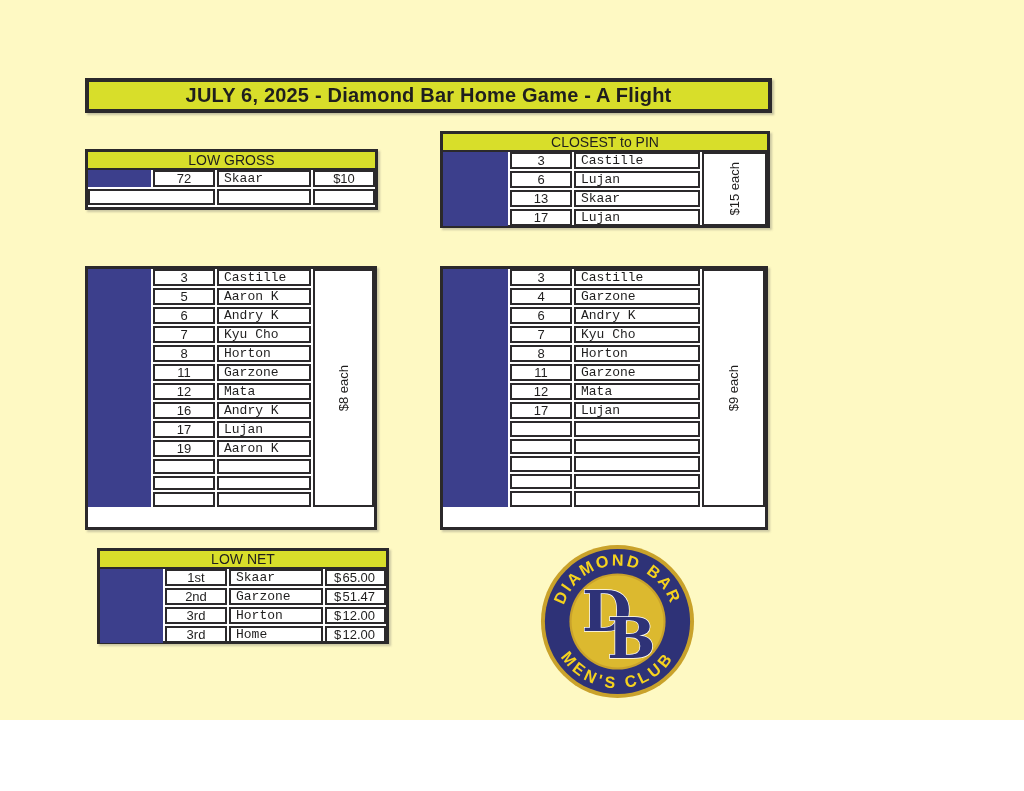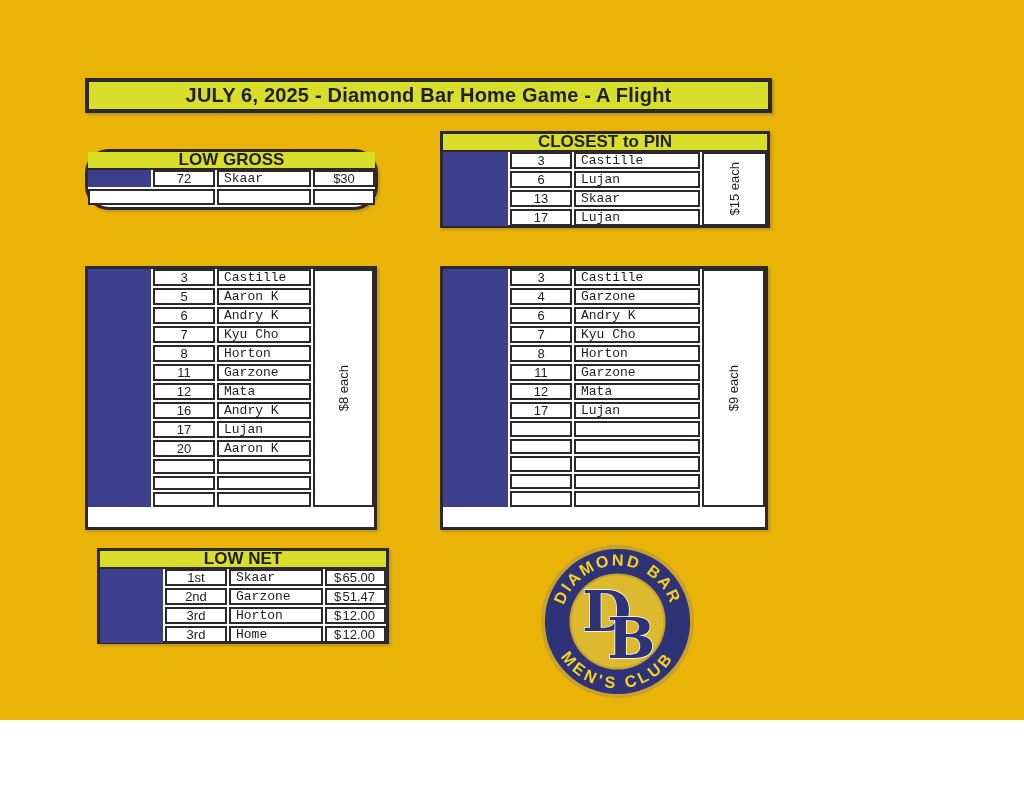--- a/index.html
+++ b/index.html
@@ -4,49 +4,49 @@
 <style>
   :root{
     --yellow:#d8de2a;
     --blue:#3c3f8c;
     --line:#2b292b;
     --ink:#1f1e1e;
   }
   *{margin:0;padding:0;box-sizing:border-box;}
   html,body{width:1024px;height:791px;background:#ffffff;overflow:hidden;
     font-family:"Liberation Sans","DejaVu Sans",sans-serif;color:var(--ink);}
-  .page{position:relative;width:1024px;height:720px;background:#eab308;}
+  .page{position:relative;width:1024px;height:720px;background:#fef9c3;}
 
   
   .banner{position:absolute;left:85px;top:78px;width:687px;height:35px;
     background:var(--yellow);border:4px solid var(--line);
     display:flex;align-items:center;justify-content:center;
     font-size:20px;font-weight:bold;letter-spacing:.2px;
     box-shadow:2px 2px 2px rgba(90,90,90,.35);}
 
   
   .tbl{position:absolute;background:#fff;border:3px solid var(--line);
     box-shadow:2px 2px 2px rgba(90,90,90,.3);}
   .hd{height:18px;background:var(--yellow);border-bottom:2px solid var(--line);
     display:flex;align-items:center;justify-content:center;
-    font-size:17px;font-weight:bold;}
+    font-size:14px;font-weight:normal;}
   .bd{display:grid;gap:2px;height:calc(100% - 20px);background:#fff;}
   .c{border:2px solid var(--line);background:#fff;display:flex;align-items:center;
     font-size:13px;line-height:1;}
   .c.num{justify-content:center;}
   .c.name{padding-left:5px;justify-content:flex-start;font-family:Liberation Mono, monospace;}
   .c.money{justify-content:space-between;padding:0 9px 0 7px;}
   .c.center{justify-content:center;}
   .blue{background:var(--blue);grid-column:1;}
   .span-all{grid-row:1 / -1;}
   .pricecol{grid-column:4;grid-row:1 / -1;display:flex;align-items:center;justify-content:center;}
   .rot{writing-mode:vertical-rl;transform:rotate(180deg);font-size:13px;white-space:nowrap;}
 
   
-  #lowgross{left:85px;top:149px;width:293px;height:61px;border-radius:24px;}
+  #lowgross{left:85px;top:149px;width:293px;height:61px;}
   #lowgross .bd{grid-template-columns:63px 62px 94px 1fr;grid-template-rows:1fr 1fr;}
   #lowgross .merged{grid-column:1 / 3;}
 
   #pin{left:440px;top:131px;width:330px;height:97px;}
   #pin .bd{grid-template-columns:65px 62px 126px 1fr;grid-template-rows:repeat(4,1fr);}
 
   #gskins{left:85px;top:266px;width:292px;height:264px;}
   #gskins .bd{grid-template-columns:63px 62px 94px 1fr;grid-template-rows:repeat(13,1fr);}
 
   #nskins{left:440px;top:266px;width:328px;height:264px;}
@@ -69,21 +69,21 @@
   <div class="banner">
     <span>JULY 6, 2025 - Diamond Bar Home Game - A Flight</span>
   </div>
 
   <div class="tbl" id="lowgross">
     <div class="hd">LOW GROSS</div>
     <div class="bd">
       <div class="blue" style="grid-row:1;"></div>
       <div class="c num">72</div>
       <div class="c name">Skaar</div>
-      <div class="c center">$30</div>
+      <div class="c center">$10</div>
       <div class="c merged"></div>
       <div class="c name"></div>
       <div class="c center"></div>
     </div>
   </div>
 
   <div class="tbl" id="pin">
     <div class="hd">CLOSEST to PIN</div>
     <div class="bd">
       <div class="blue span-all"></div>
@@ -118,21 +118,21 @@
       <div class="c num" style="grid-column:2;grid-row:5;">8</div>
       <div class="c name" style="grid-column:3;grid-row:5;">Horton</div>
       <div class="c num" style="grid-column:2;grid-row:6;">11</div>
       <div class="c name" style="grid-column:3;grid-row:6;">Garzone</div>
       <div class="c num" style="grid-column:2;grid-row:7;">12</div>
       <div class="c name" style="grid-column:3;grid-row:7;">Mata</div>
       <div class="c num" style="grid-column:2;grid-row:8;">16</div>
       <div class="c name" style="grid-column:3;grid-row:8;">Andry K</div>
       <div class="c num" style="grid-column:2;grid-row:9;">17</div>
       <div class="c name" style="grid-column:3;grid-row:9;">Lujan</div>
-      <div class="c num" style="grid-column:2;grid-row:10;">20</div>
+      <div class="c num" style="grid-column:2;grid-row:10;">19</div>
       <div class="c name" style="grid-column:3;grid-row:10;">Aaron K</div>
       <div class="c num" style="grid-column:2;grid-row:11;"></div>
       <div class="c name" style="grid-column:3;grid-row:11;"></div>
       <div class="c num" style="grid-column:2;grid-row:12;"></div>
       <div class="c name" style="grid-column:3;grid-row:12;"></div>
       <div class="c num" style="grid-column:2;grid-row:13;"></div>
       <div class="c name" style="grid-column:3;grid-row:13;"></div>
     </div>
   </div>
 

